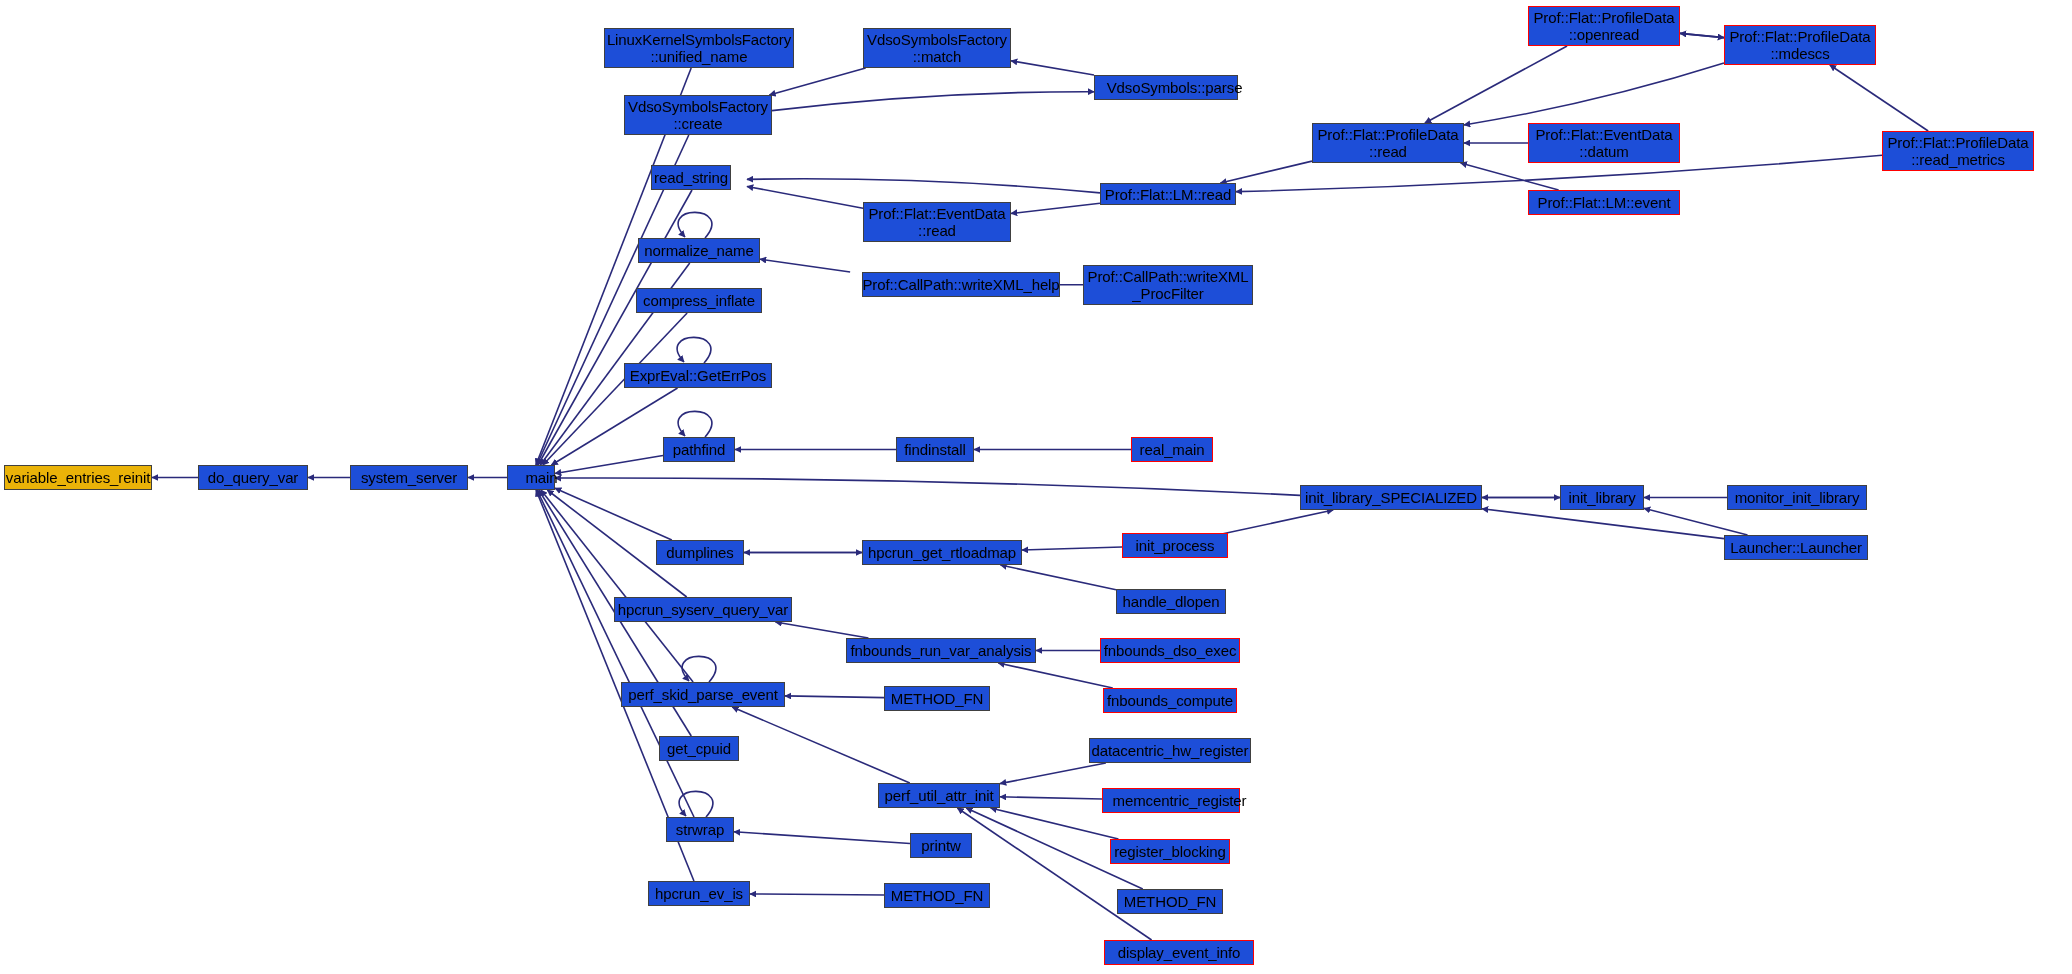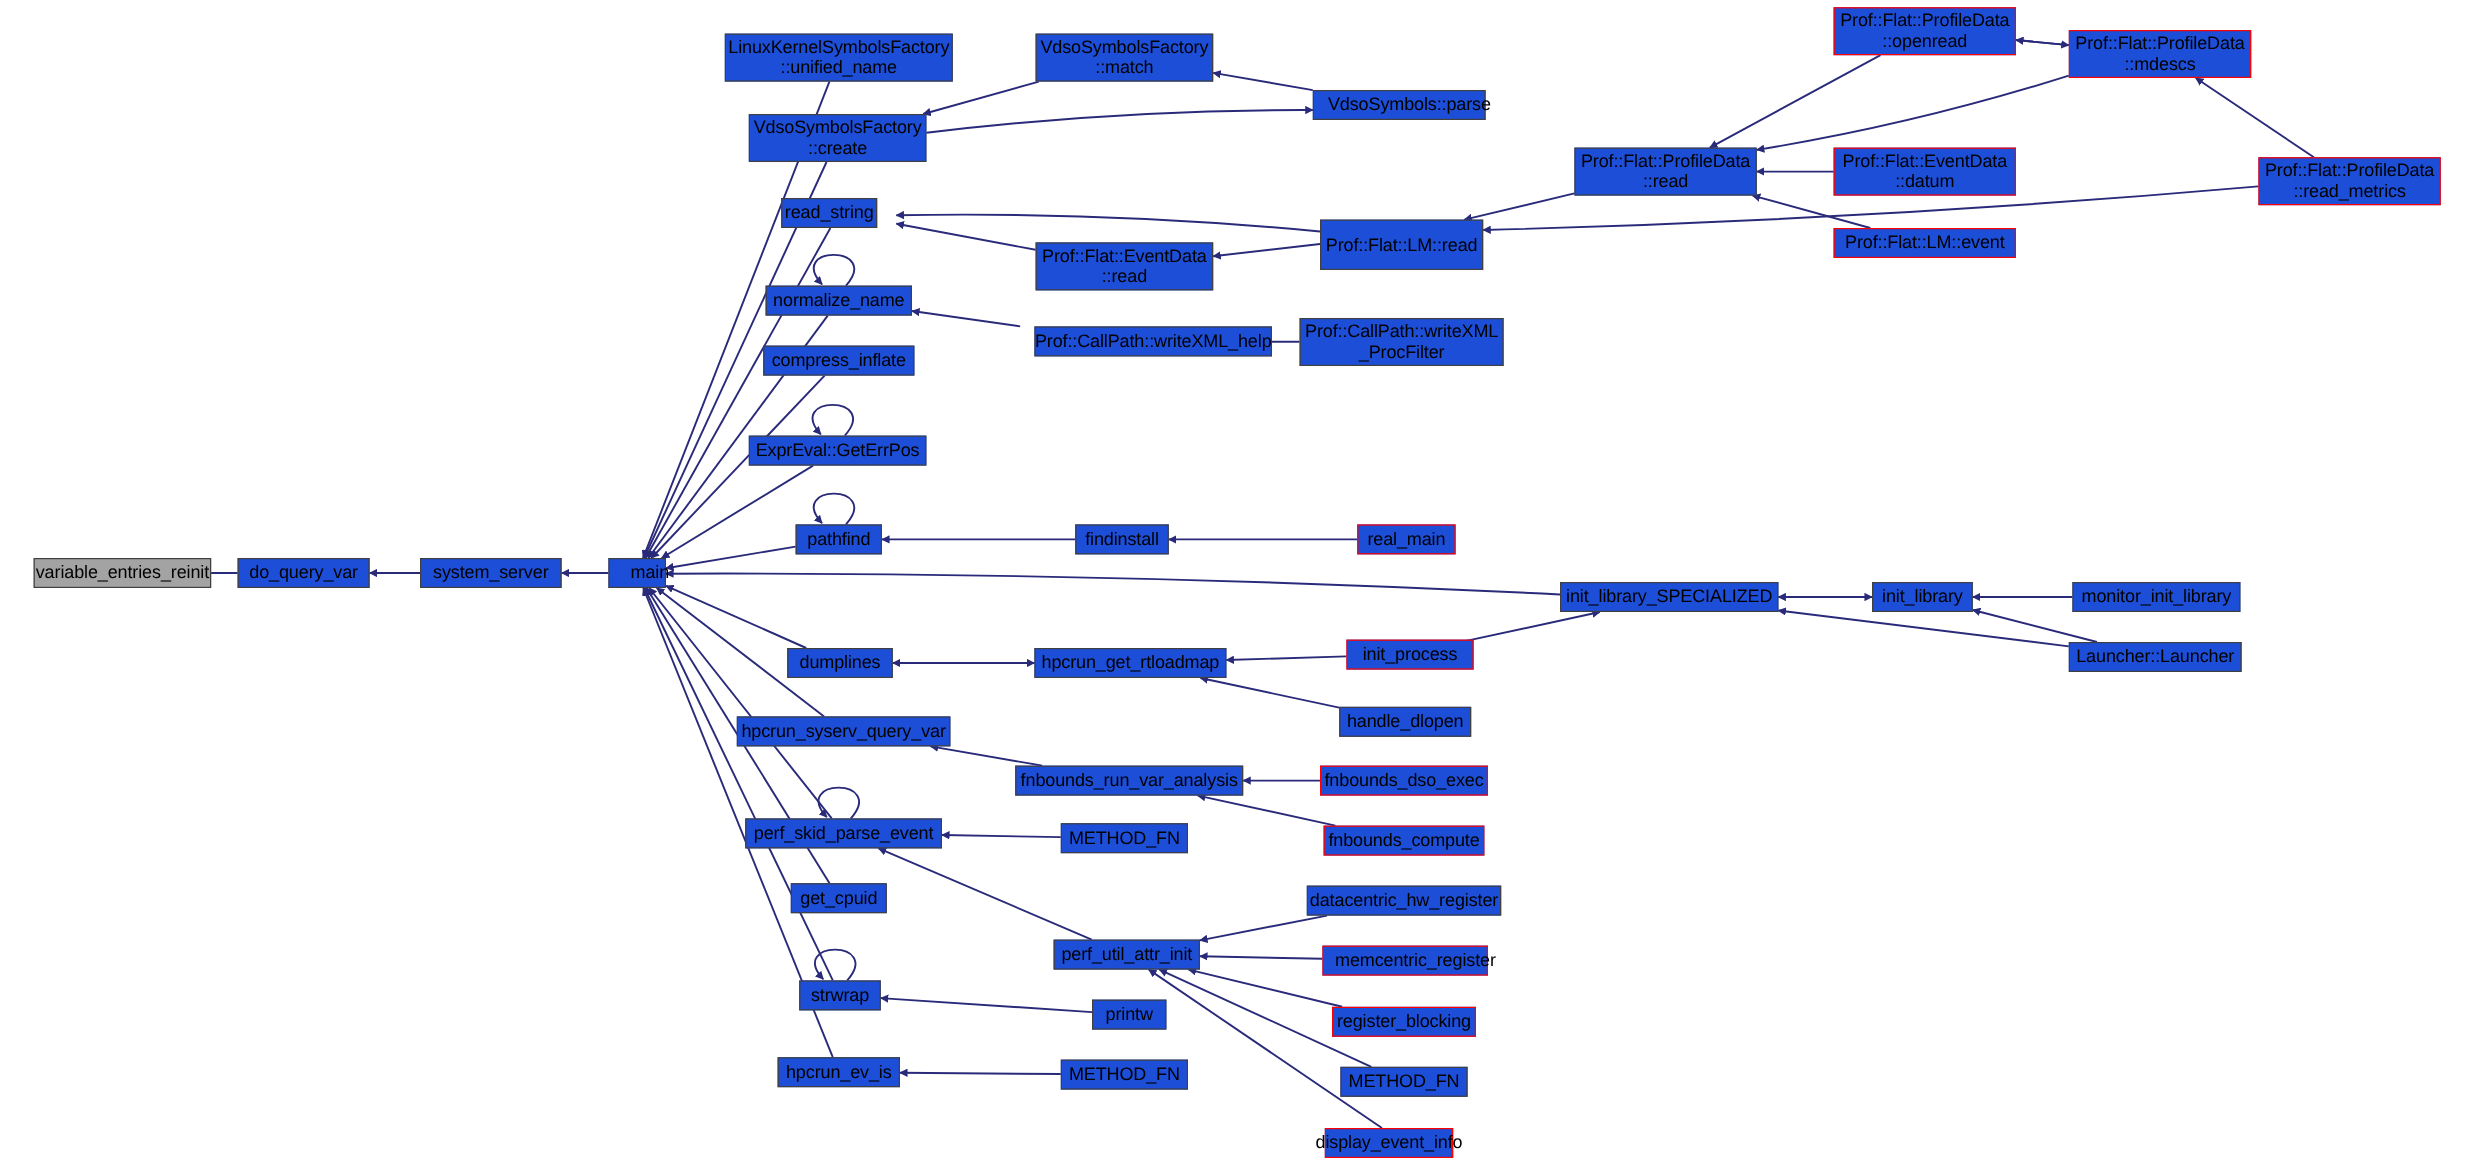--- a/index.html
+++ b/index.html
@@ -24,21 +24,21 @@
     border:1px solid #404040;
     color:#000000;
     font-size:15px;
     line-height:17px;
     letter-spacing:-0.1px;
     white-space:pre-line;
     padding:0 3px;
     z-index:2;
   }
   .node.red{border-color:#ff0000;}
-  .node.cur{background:#a3a3a3;border-color:#404040;margin-left:24px;}
+  .node.cur{background:#eab308;border-color:#404040;}
 </style>
 </head>
 <body>
 
 <div id="canvas">
   <svg id="edges" xmlns="http://www.w3.org/2000/svg">
       <defs>
         <marker id="ah" viewBox="0 0 10 10" refX="9" refY="5" markerWidth="7" markerHeight="7" orient="auto-start-reverse" markerUnits="userSpaceOnUse">
           <path d="M0,0 L10,5 L0,10 z" fill="#2a2a7a"></path>
         </marker>
@@ -133,33 +133,33 @@
 ::read</div>
       <div class="node" style="left: 839px; top: 272px; width: 198px; height: 25px; margin-left: 23px;">Prof::CallPath::writeXML_help</div>
       <div class="node" style="left: 896px; top: 437px; width: 78px; height: 25px;">findinstall</div>
       <div class="node" style="left: 862px; top: 540px; width: 160px; height: 25px;">hpcrun_get_rtloadmap</div>
       <div class="node" style="left: 846px; top: 638px; width: 190px; height: 25px;">fnbounds_run_var_analysis</div>
       <div class="node" style="left: 884px; top: 686px; width: 106px; height: 25px;">METHOD_FN</div>
       <div class="node" style="left: 878px; top: 783px; width: 122px; height: 25px;">perf_util_attr_init</div>
       <div class="node" style="left: 910px; top: 833px; width: 62px; height: 25px;">printw</div>
       <div class="node" style="left: 884px; top: 883px; width: 106px; height: 25px;">METHOD_FN</div>
       <div class="node" style="left: 1094px; top: 75px; width: 144px; height: 25px; padding-left: 20px;">VdsoSymbols::parse</div>
-      <div class="node" style="left: 1100px; top: 183px; width: 136px; height: 42px;">Prof::Flat::LM::read</div>
+      <div class="node" style="left: 1100px; top: 183px; width: 136px; height: 22px;">Prof::Flat::LM::read</div>
       <div class="node" style="left: 1083px; top: 265px; width: 170px; height: 40px;">Prof::CallPath::writeXML
 _ProcFilter</div>
       <div class="node red" style="left: 1131px; top: 437px; width: 82px; height: 25px;">real_main</div>
       <div class="node red" style="left: 1122px; top: 533px; width: 106px; height: 25px;">init_process</div>
       <div class="node" style="left: 1116px; top: 589px; width: 110px; height: 25px;">handle_dlopen</div>
       <div class="node red" style="left: 1100px; top: 638px; width: 140px; height: 25px;">fnbounds_dso_exec</div>
       <div class="node red" style="left: 1103px; top: 688px; width: 134px; height: 25px;">fnbounds_compute</div>
       <div class="node" style="left: 1089px; top: 738px; width: 162px; height: 25px;">datacentric_hw_register</div>
       <div class="node red" style="left: 1102px; top: 788px; width: 138px; height: 25px; padding-left: 20px;">memcentric_register</div>
       <div class="node red" style="left: 1110px; top: 839px; width: 120px; height: 25px;">register_blocking</div>
       <div class="node" style="left: 1117px; top: 889px; width: 106px; height: 25px;">METHOD_FN</div>
-      <div class="node red" style="left: 1104px; top: 940px; width: 107px; height: 25px;">display_event_info</div>
+      <div class="node red" style="left: 1104px; top: 940px; width: 150px; height: 25px;">display_event_info</div>
       <div class="node red" style="left: 1528px; top: 6px; width: 152px; height: 40px;">Prof::Flat::ProfileData
 ::openread</div>
       <div class="node red" style="left: 1724px; top: 25px; width: 152px; height: 40px;">Prof::Flat::ProfileData
 ::mdescs</div>
       <div class="node" style="left: 1312px; top: 123px; width: 152px; height: 40px;">Prof::Flat::ProfileData
 ::read</div>
       <div class="node red" style="left: 1528px; top: 123px; width: 152px; height: 40px;">Prof::Flat::EventData
 ::datum</div>
       <div class="node red" style="left: 1528px; top: 190px; width: 152px; height: 25px;">Prof::Flat::LM::event</div>
       <div class="node red" style="left: 1882px; top: 131px; width: 152px; height: 40px;">Prof::Flat::ProfileData

